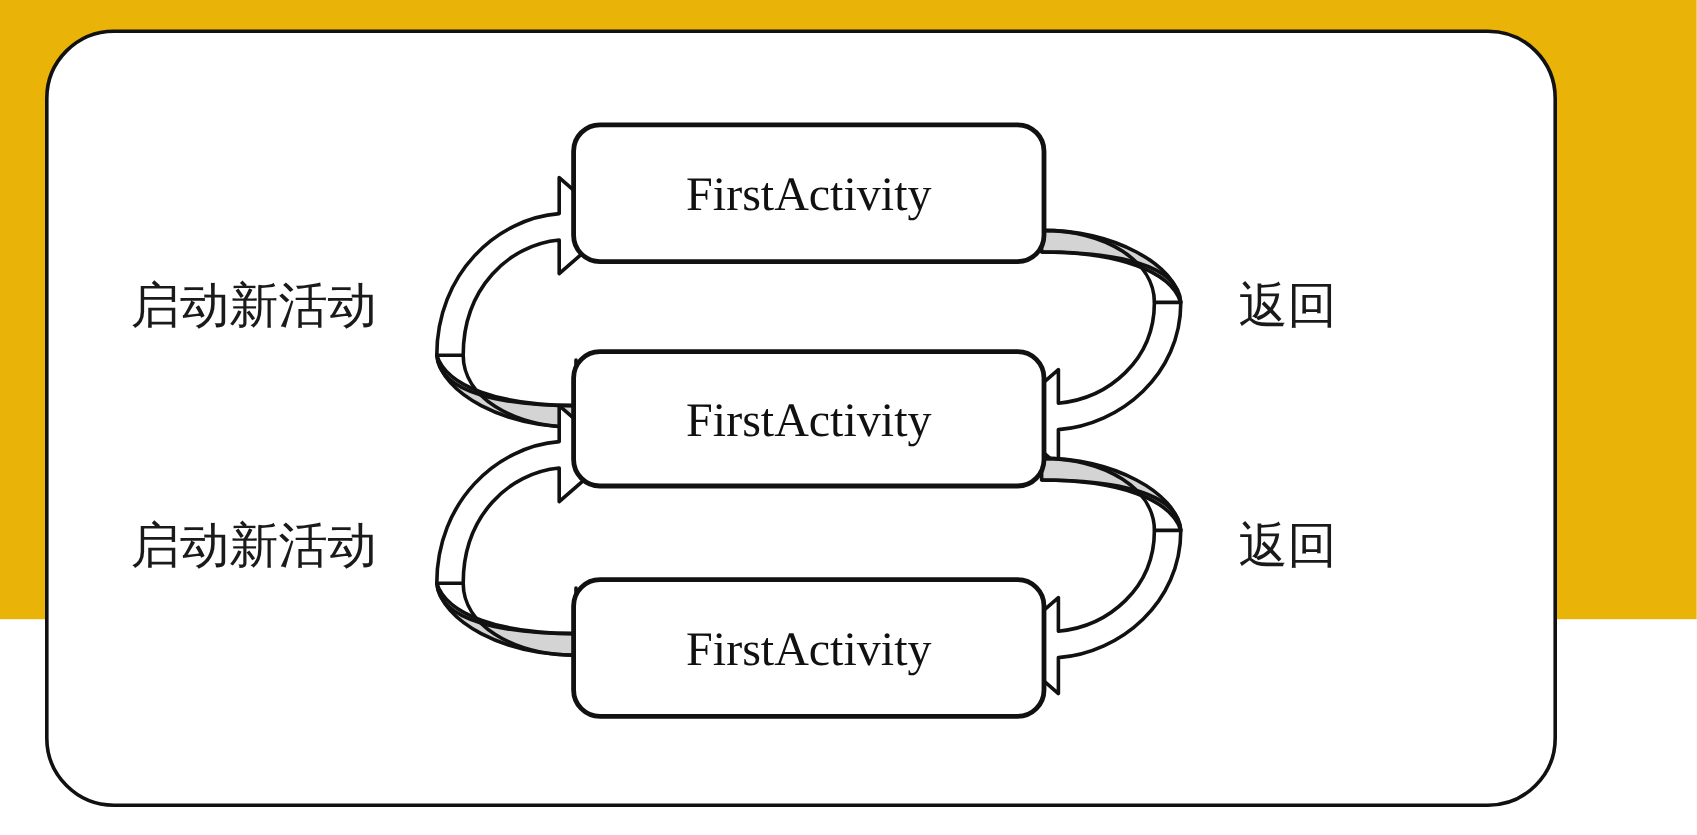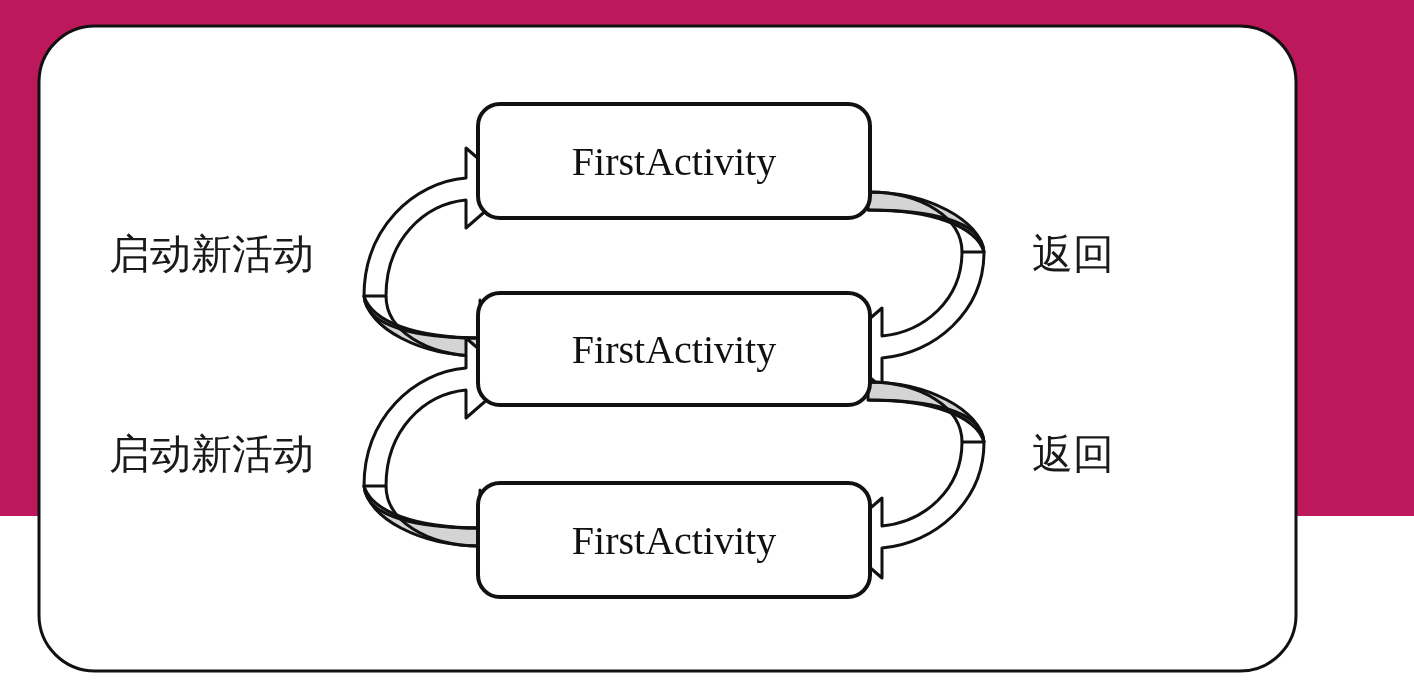--- a/index.html
+++ b/index.html
@@ -10,21 +10,21 @@
   body {
     width: 1414px;
     height: 696px;
     font-family: "Liberation Serif", "DejaVu Serif", serif;
     overflow: hidden;
   }
   #canvas {
     position: relative;
     width: 1414px;
     height: 516px;
-    background: #be185d;
+    background: #eab308;
   }
   #diagram-svg {
     position: absolute;
     left: 0;
     top: 0;
     width: 1414px;
     height: 696px;
   }
   .box-label {
     font-family: "Liberation Serif", "DejaVu Serif", serif;

